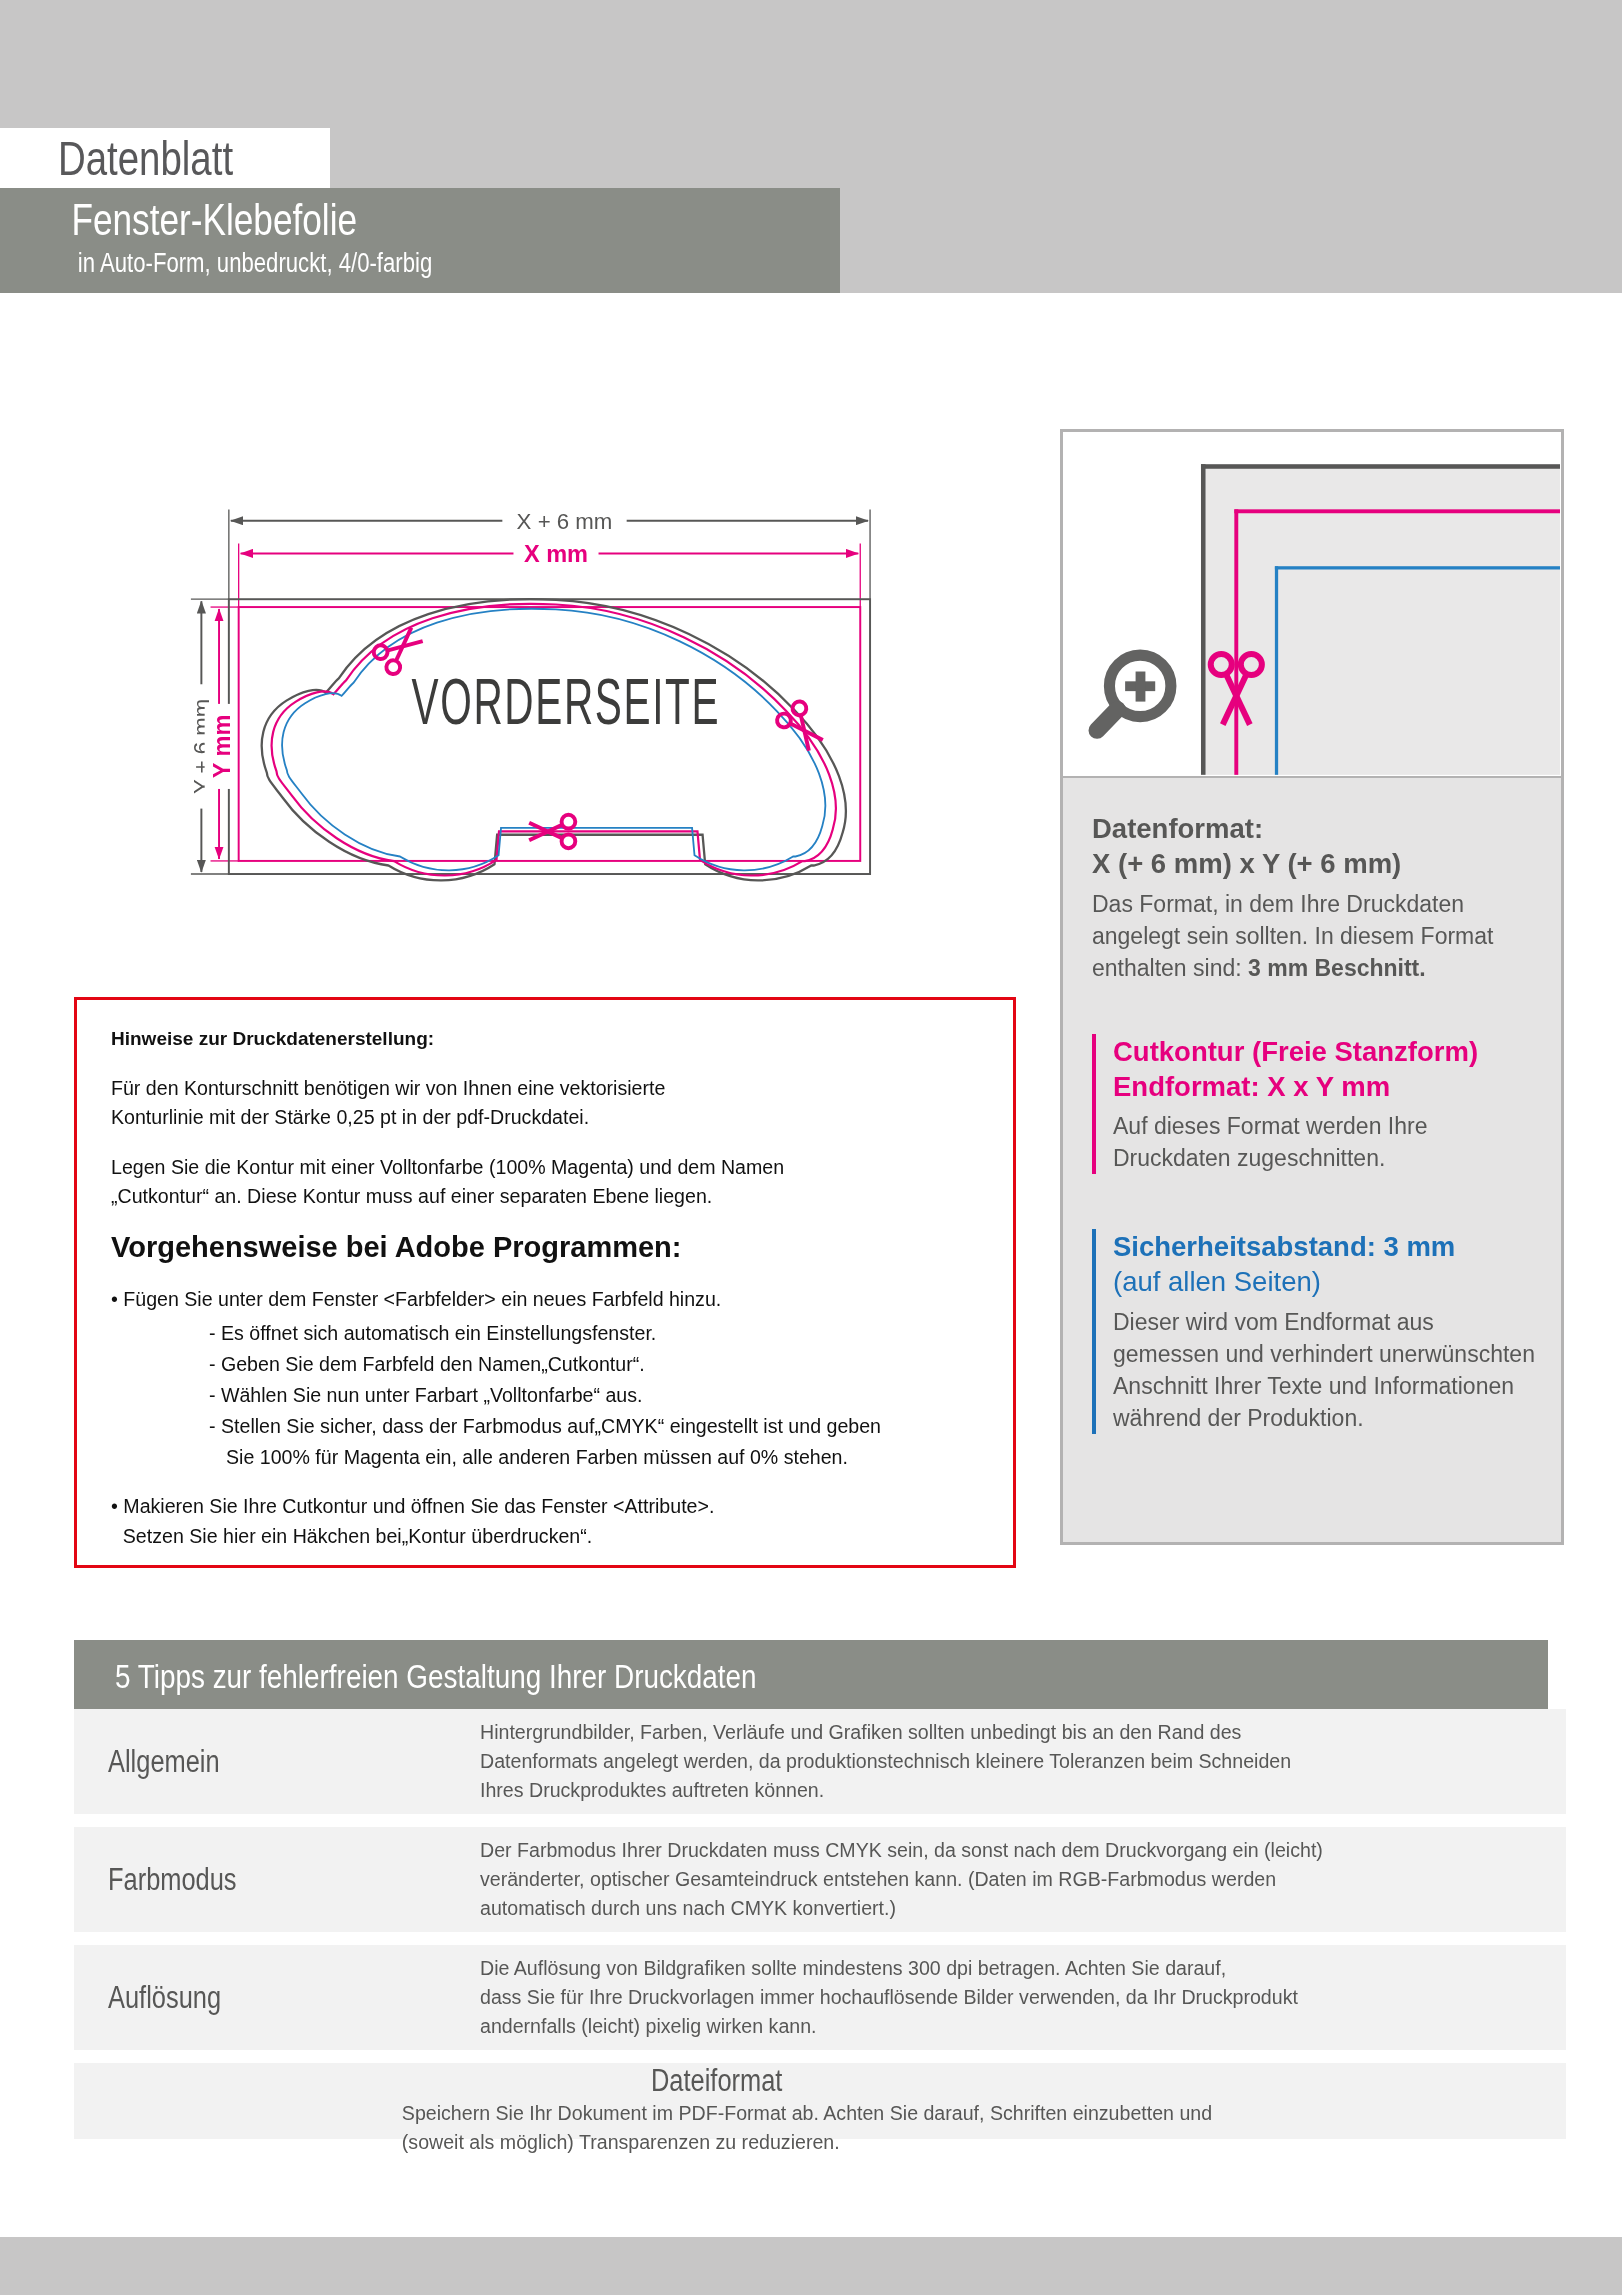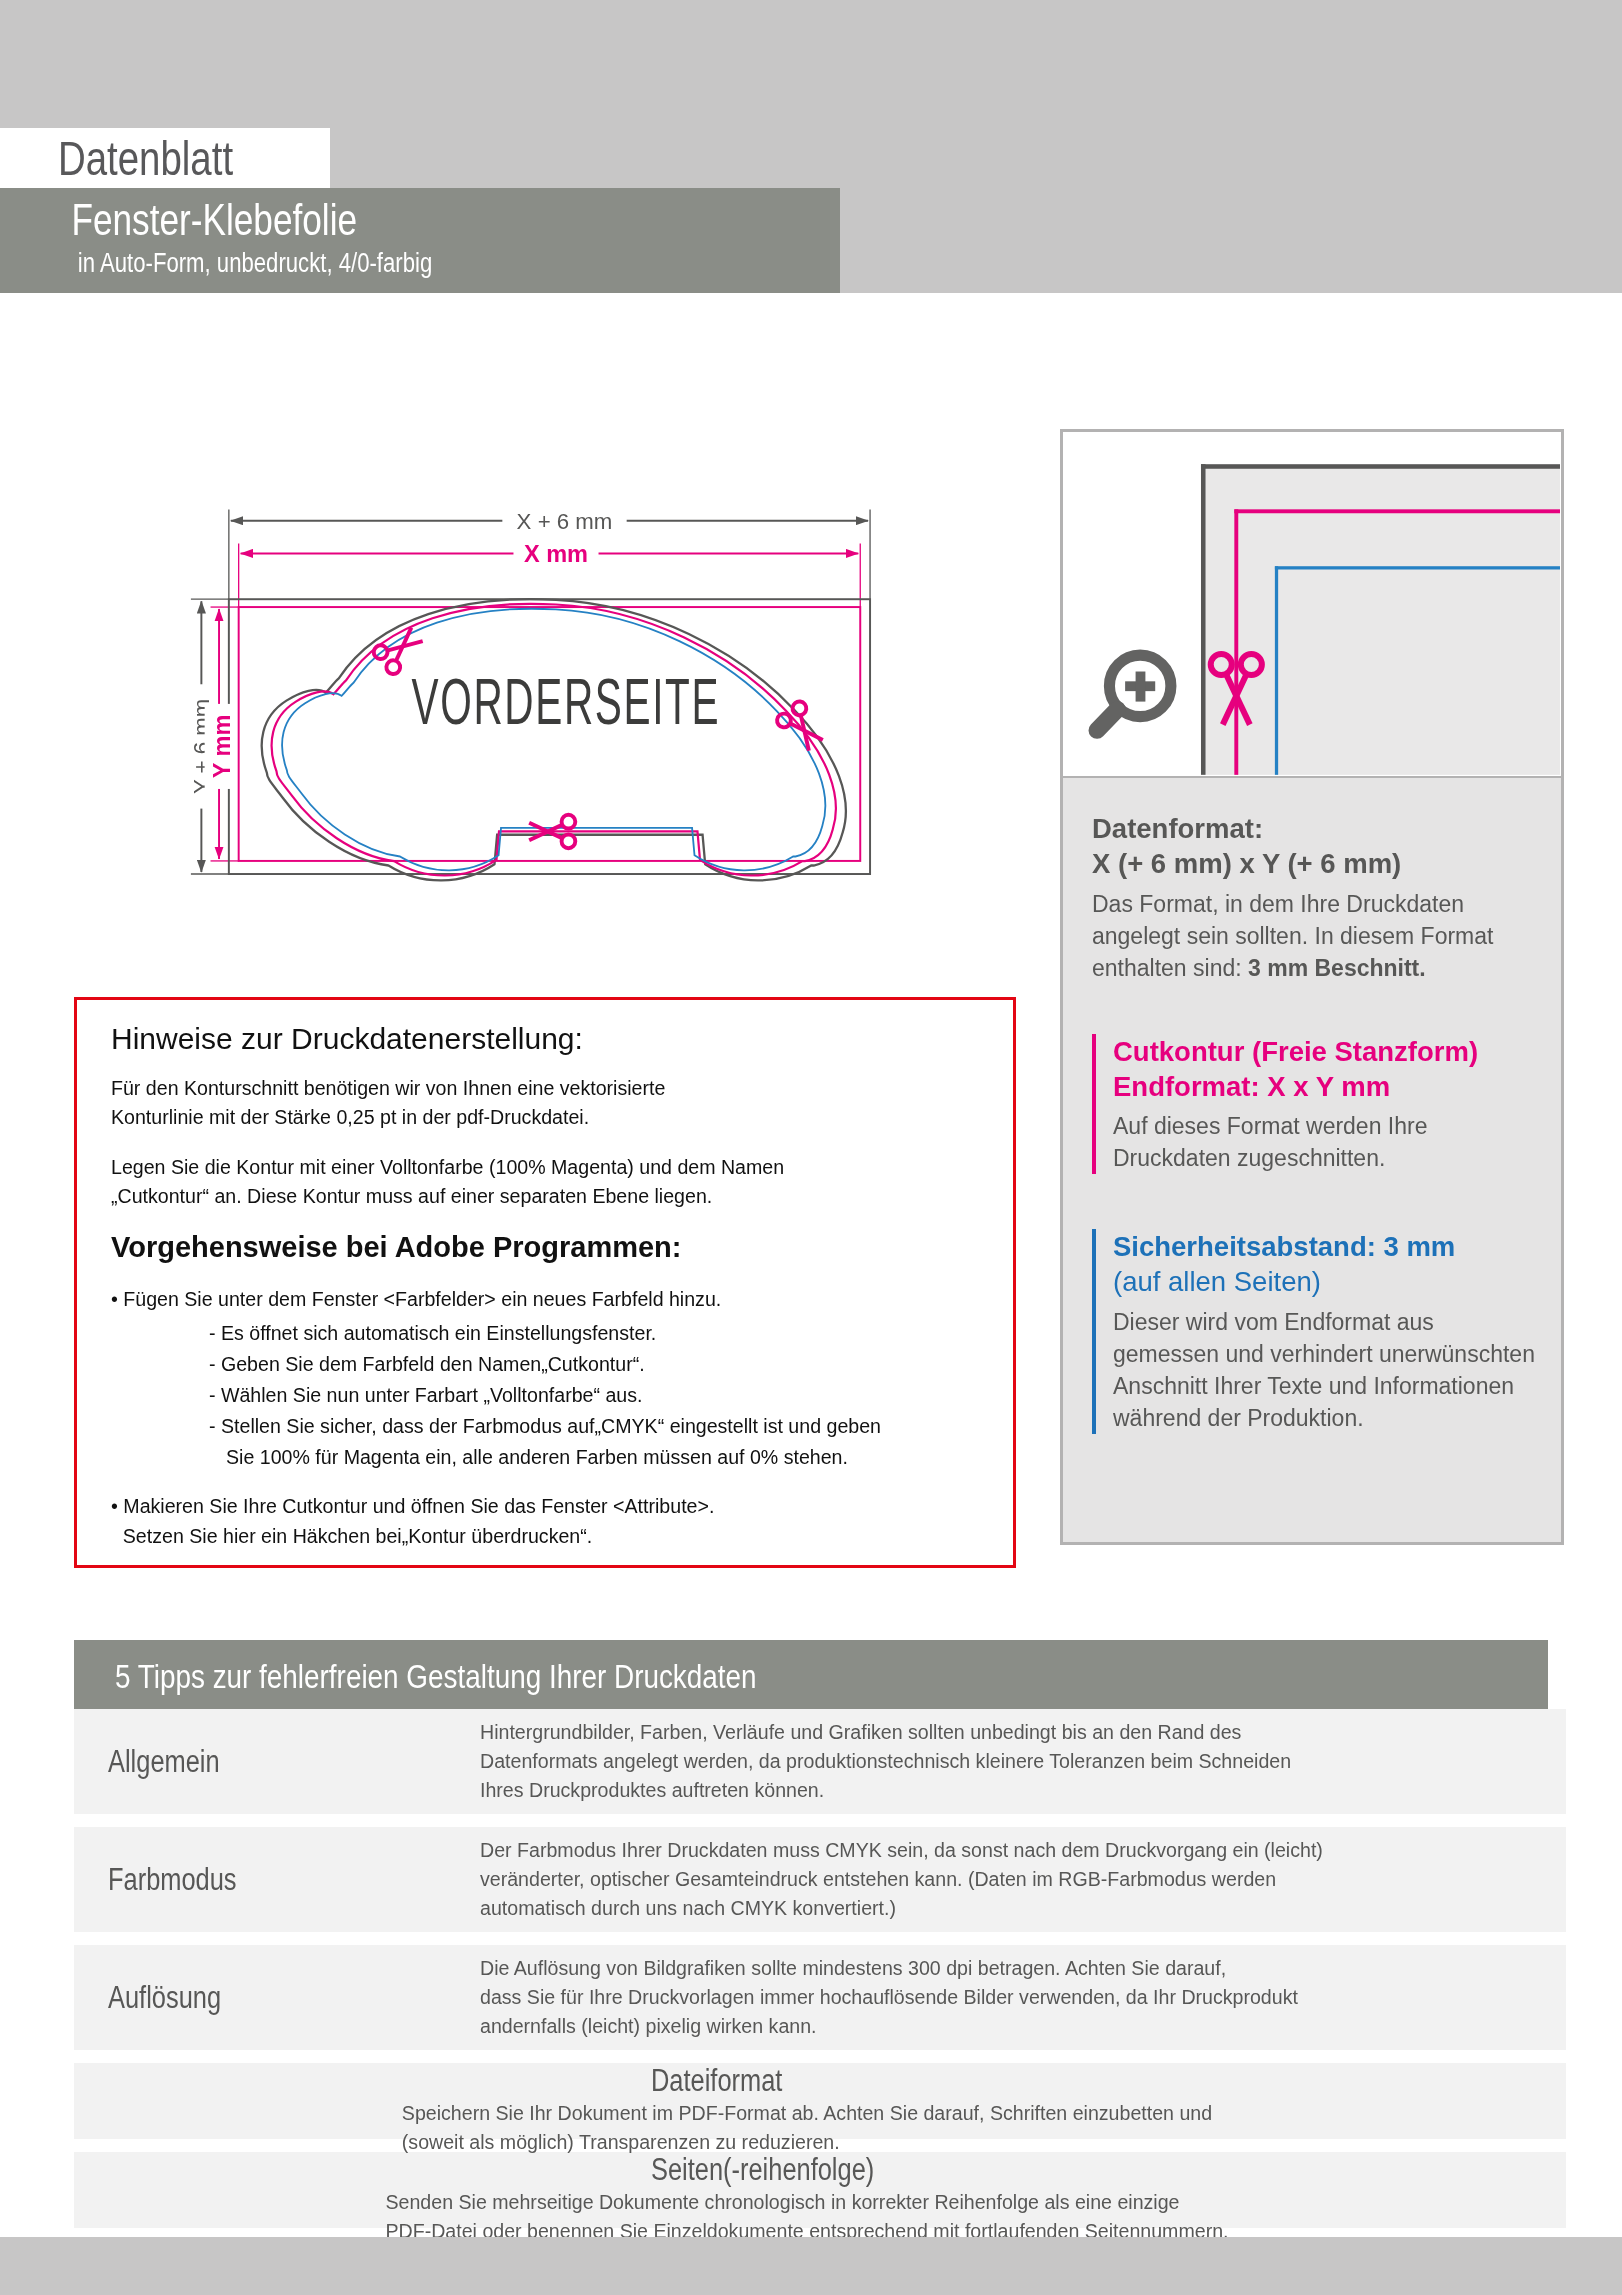--- a/index.html
+++ b/index.html
@@ -27,21 +27,21 @@
   .pbody b{font-weight:bold;}
   .blk{margin-top:50px;padding-left:17px;}
   .blk.cut{border-left:4.6px solid #e6007e;}
   .blk.safe{border-left:4.6px solid #1d71b8;margin-top:55px;}
   .ph.mag{color:#e6007e;}
   .ph.blu{color:#1d71b8;}
   .psub{font-size:27.5px;line-height:35px;color:#1d71b8;}
   
   .redbox{left:74px;top:997px;width:942px;height:571px;border:3.9px solid #e30613;
           box-sizing:border-box;background:#fff;padding:23.6px 34px 13px 34px;color:#111111;}
-  .rb-title{font-size:30px;font-weight:normal;line-height:29px;}
+  .rb-title{font-size:19px;font-weight:bold;line-height:29px;}
   .rb-para{margin-top:21px;font-size:19.6px;line-height:29px;white-space:pre-line;}
   .rb-sub{margin-top:22px;font-size:29px;font-weight:bold;line-height:29px;}
   .rb-bullet{margin-top:23.6px;font-size:19.6px;line-height:29px;}
   .rb-steps{margin-left:98px;margin-top:3.9px;}
   .rb-step{font-size:19.6px;line-height:31px;}
   .rb-step.cont{padding-left:17px;}
   .rb-bullet2{margin-top:18.3px;font-size:19.6px;line-height:30px;}
   .rb-bullet2 .l2{padding-left:11.8px;}
   
   .tips-banner{left:74px;top:1640px;width:1474px;height:73px;background:#8a8d87;display:flex;align-items:center;}
@@ -234,23 +234,18 @@
       <div class="tlabel"><span class="in">Auflösung</span></div>
       <div class="tdesc">Die Auflösung von Bildgrafiken sollte mindestens 300 dpi betragen. Achten Sie darauf,
 dass Sie für Ihre Druckvorlagen immer hochauflösende Bilder verwenden, da Ihr Druckprodukt
 andernfalls (leicht) pixelig wirken kann.</div>
     </div>
     <div class="trow h2">
       <div class="tlabel"><span class="in">Dateiformat</span></div>
       <div class="tdesc">Speichern Sie Ihr Dokument im PDF-Format ab. Achten Sie darauf, Schriften einzubetten und
 (soweit als möglich) Transparenzen zu reduzieren.</div>
     </div>
-    <div class="trow h2">
-      <div class="tlabel"><span class="in">Seiten(-reihenfolge)</span></div>
-      <div class="tdesc">Senden Sie mehrseitige Dokumente chronologisch in korrekter Reihenfolge als eine einzige
-PDF-Datei oder benennen Sie Einzeldokumente entsprechend mit fortlaufenden Seitennummern.</div>
-    </div>
   </div>
 
   <div class="abs footer"></div>
 
 </div>
 
 
 </body></html>

